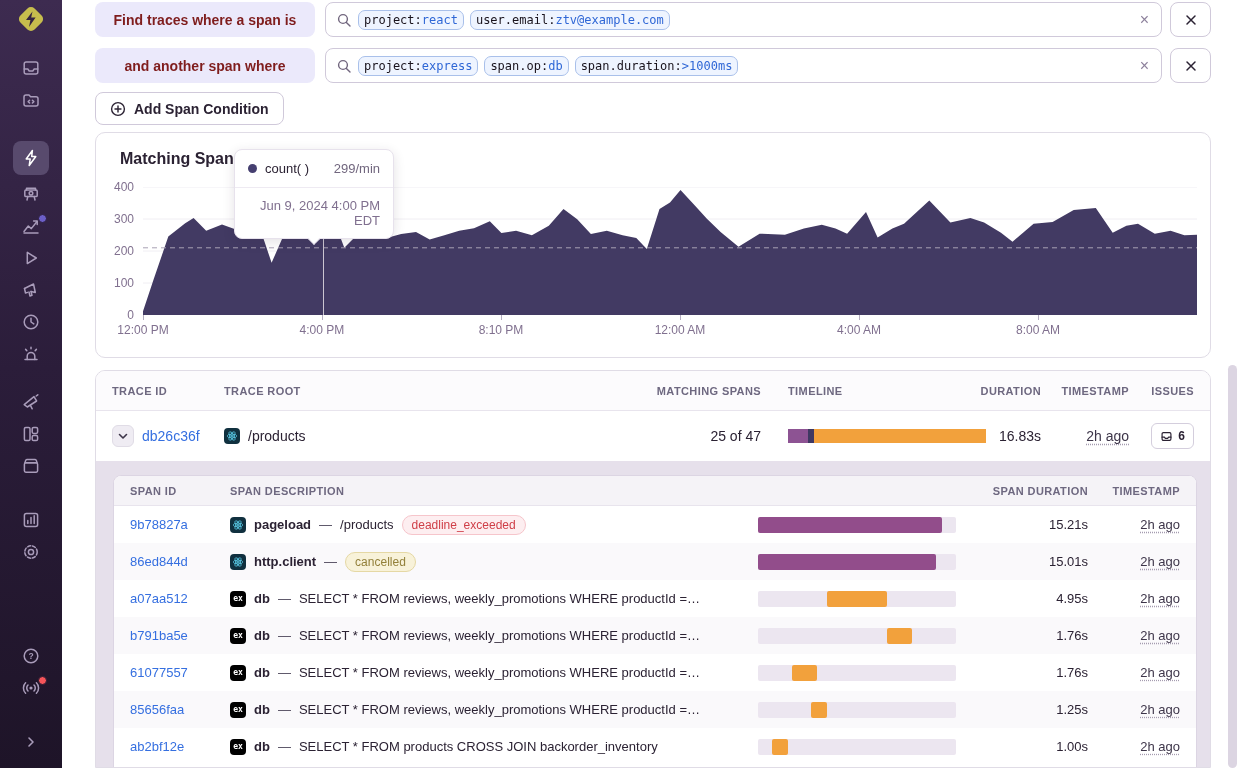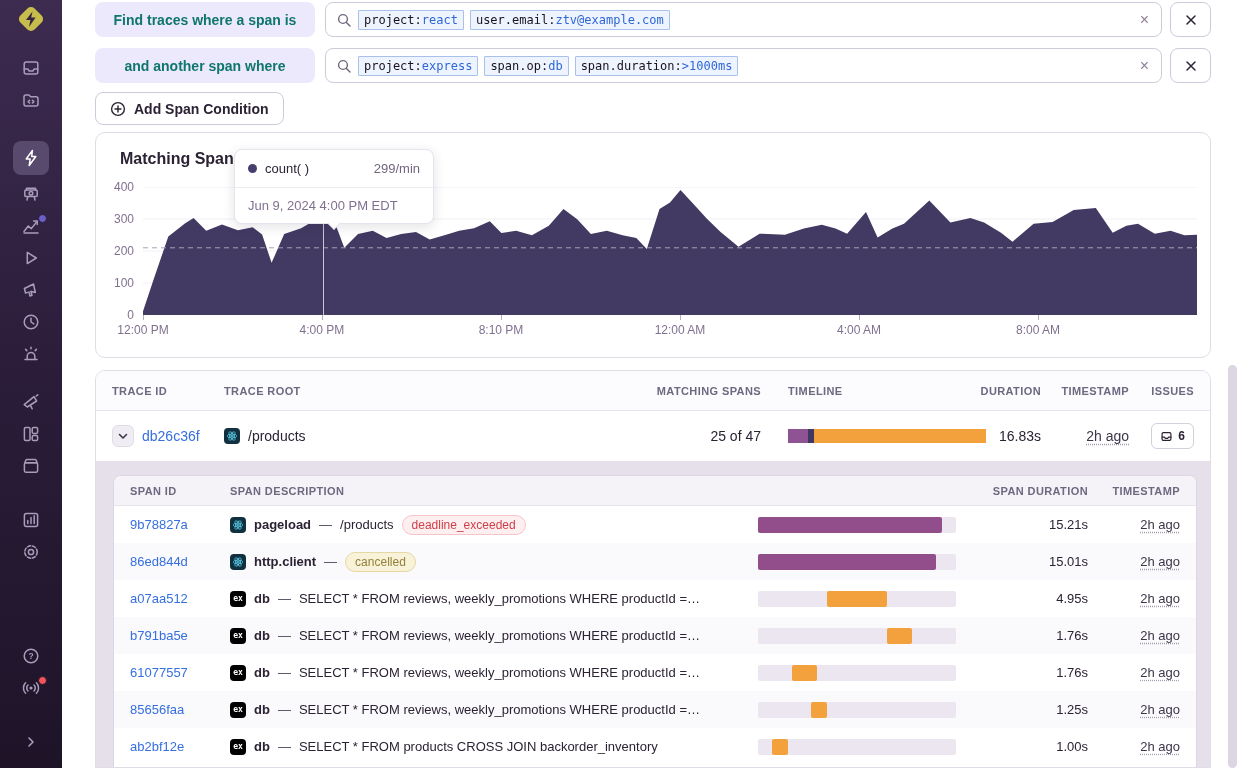--- a/index.html
+++ b/index.html
@@ -21,50 +21,50 @@
   .nav-dot { position:absolute; top:3px; right:2px; width:9px; height:9px; border-radius:50%; }
   .dot-blue { background:#6c5fc7; border:1.5px solid #2b1d3a; }
   .dot-red  { background:#f55459; border:1.5px solid #241831; }
   .sidebar-bottom { margin-top:auto; display:flex; flex-direction:column; align-items:center; padding-bottom:10px; }
 
   
   .main { position:absolute; left:62px; top:0; width:1177px; height:768px; }
 
   .cond-row { position:absolute; left:33px; width:1116px; height:35px; display:flex; }
   .cond-row.r1 { top:2px; } .cond-row.r2 { top:48px; }
-  .cond-pill { width:220px; height:35px; background:#ebe9fb; color:#0f766e; font-weight:bold;
+  .cond-pill { width:220px; height:35px; background:#ebe9fb; color:#7f1d1d; font-weight:bold;
     font-size:14px; border-radius:8px; display:flex; align-items:center; justify-content:center; flex:none; }
   .searchbar { margin-left:10px; width:838px; height:35px; background:#fff; border:1px solid #d0c9da;
     border-radius:8px; display:flex; align-items:center; padding:0 10px; gap:6px; }
   .searchbar .mag { color:#71667e; flex:none; display:flex; }
   .tokens { display:flex; gap:6px; flex:1; overflow:hidden; }
   .token { font-family:"DejaVu Sans Mono", monospace; font-size:12px; line-height:1;
-    padding:3px 5px; border:1px solid #a9c0ea; border-radius:1px; background:#eef4ff; white-space:nowrap; cursor:pointer; }
+    padding:3px 5px; border:1px solid #a9c0ea; border-radius:7px; background:#eef4ff; white-space:nowrap; cursor:pointer; }
   .token .tk { color:#18121c; } .token .tv { color:#2f67d6; }
   .clear-x { color:#8d819c; font-size:16px; line-height:1; cursor:pointer; padding:0 2px; }
   .del-btn { margin-left:8px; width:41px; height:35px; border:1px solid #d0c9da; border-radius:8px;
     background:#fff; color:#2b2233; font-size:17px; display:flex; align-items:center; justify-content:center; cursor:pointer; }
 
   .add-btn { position:absolute; left:33px; top:92px; height:33px; padding:0 14px; background:#fff;
     border:1px solid #d0c9da; border-radius:8px; display:flex; align-items:center; gap:8px;
     font-size:14px; font-weight:bold; color:#2b2233; cursor:pointer; }
 
   
   .chart-panel { position:absolute; left:33px; top:132px; width:1116px; height:226px;
     background:#fff; border:1px solid #e0dce6; border-radius:10px; }
   .chart-title { position:absolute; left:24px; top:17px; font-size:16px; font-weight:bold; color:#2b2233; }
   .plot { position:absolute; left:47px; top:54px; width:1054px; height:128px; }
   .plot svg { position:absolute; inset:0; }
   .ylabel { position:absolute; width:38px; text-align:right; left:0; font-size:12px; color:#80708f; }
   .xlabel { position:absolute; width:80px; text-align:center; top:190px; font-size:12px; color:#80708f; }
   .xtick { position:absolute; top:182px; width:1px; height:5px; background:#b5aec0; }
   .crosshair { position:absolute; top:0; width:1px; height:128px; background:#cbc5d1; }
 
-  .tooltip { position:absolute; left:138px; top:16px; width:200px; background:#fff;
-    border:1px solid #e7e2ec; border-radius:8px; box-shadow:0 3px 12px rgba(43,34,51,.13); z-index:3; }
+  .tooltip { position:absolute; left:138px; top:16px; width:160px; background:#fff;
+    border:1px solid #e7e2ec; border-radius:8px; box-shadow:0 3px 12px rgba(43,34,51,.13); z-index:3;text-align:right; }
   .tt-row1 { display:flex; align-items:center; gap:8px; padding:11px 13px; font-size:13px; }
   .tt-dot { width:9px; height:9px; border-radius:50%; background:#453f70; flex:none; }
   .tt-series { color:#2b2233; }
   .tt-val { margin-left:auto; color:#71667e; }
   .tt-div { height:1px; background:#eeeaf2; }
   .tt-row2 { padding:10px 13px; font-size:13px; color:#80708f; }
   .tt-caret { position:absolute; left:50%; bottom:-5px; width:9px; height:9px; background:#fff;
     border-right:1px solid #e7e2ec; border-bottom:1px solid #e7e2ec; transform:translateX(-50%) rotate(45deg); }
 
   

